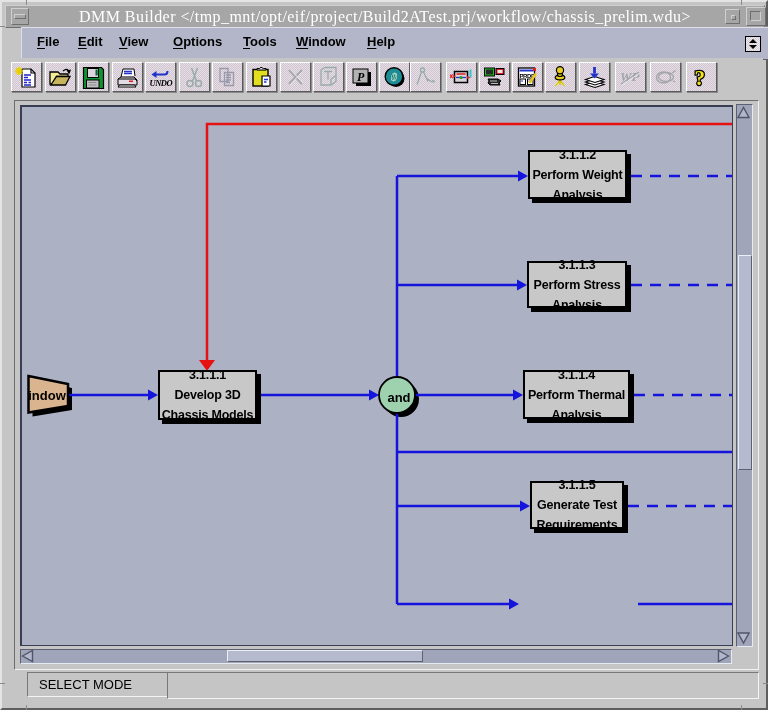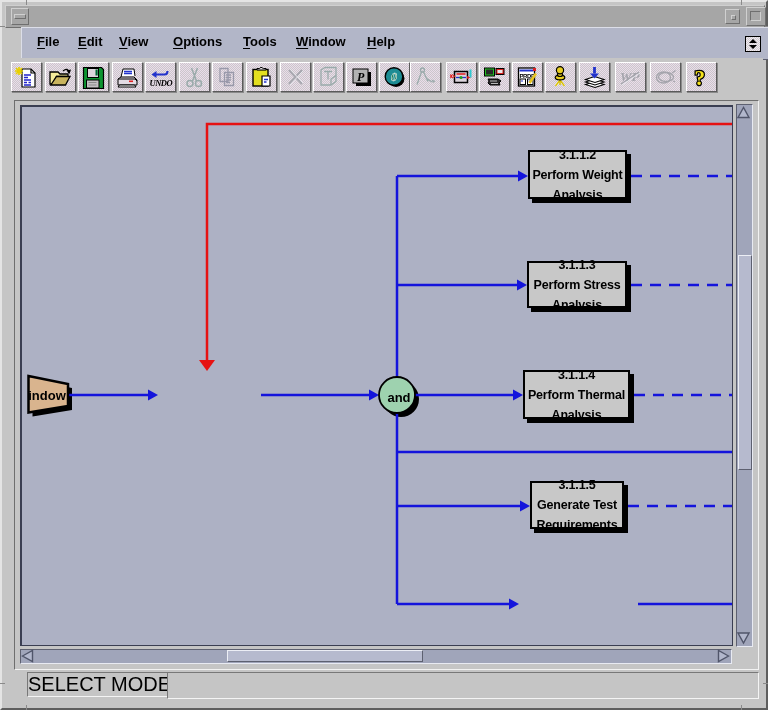--- a/index.html
+++ b/index.html
@@ -43,36 +43,37 @@
  font-weight:bold;font-size:12.5px;line-height:20px;letter-spacing:-0.2px;text-align:center;color:#000;white-space:nowrap;
  display:flex;align-items:center;justify-content:center;}
 
 .trough{background:#a0a5ba;border-top:1px solid #5d6070;border-left:1px solid #5d6070;border-right:1px solid #e8eaf2;border-bottom:1px solid #e8eaf2;}
 #vtrough{left:736px;top:104px;width:15px;height:541px;}
 #htrough{left:20px;top:649px;width:710px;height:13px;}
 #vthumb{left:738px;top:255px;width:12px;height:213px;background:#b6bace;border-top:1px solid #eceef5;border-left:1px solid #eceef5;border-right:1px solid #5d6070;border-bottom:1px solid #5d6070;}
 #hthumb{left:227px;top:650px;width:194px;height:10px;background:#b6bace;border-top:1px solid #eceef5;border-left:1px solid #eceef5;border-right:1px solid #5d6070;border-bottom:1px solid #5d6070;}
 
 #sb1{left:27px;top:672px;width:160px;height:25px;background:#c5c5c5;border-top:1px solid #787878;border-left:1px solid #787878;border-right:1px solid #f4f4f4;border-bottom:1px solid #f4f4f4;
- font-size:20px;color:#000;display:flex;align-items:center;box-sizing:border-box;}
+ font-size:13px;color:#000;display:flex;align-items:center;padding-left:11px;box-sizing:border-box;}
 #sb2{left:167px;top:672px;width:590px;height:25px;background:#c5c5c5;border-top:1px solid #787878;border-left:1px solid #787878;border-right:1px solid #f4f4f4;border-bottom:1px solid #f4f4f4;}
 </style>
 </head>
 <body>
 <div class="abs" id="winedge"></div>
 <div class="abs" style="left:26px;top:0;width:1px;height:5px;background:#8a8a8a"></div>
 <div class="abs" style="left:0;top:26px;width:5px;height:1px;background:#8a8a8a"></div>
 <div class="abs" style="left:741px;top:0;width:1px;height:5px;background:#8a8a8a"></div>
 <div class="abs" style="left:763px;top:26px;width:5px;height:1px;background:#8a8a8a"></div>
 <div class="abs" style="left:0;top:683px;width:5px;height:1px;background:#8a8a8a"></div>
 <div class="abs" style="left:26px;top:705px;width:1px;height:5px;background:#8a8a8a"></div>
 <div class="abs" style="left:763px;top:683px;width:5px;height:1px;background:#8a8a8a"></div>
 <div class="abs" style="left:741px;top:705px;width:1px;height:5px;background:#8a8a8a"></div>
 
 <div class="abs" id="titlebar">
+  <div class="abs" id="title">DMM Builder &lt;/tmp_mnt/opt/eif/project/Build2ATest.prj/workflow/chassis_prelim.wdu&gt;</div>
   <div class="abs" id="menubtn">
       <div></div>
     </div>
   <div class="abs" id="iconbtn">
       <div></div>
     </div>
   <div class="abs" id="maxbtn">
       <div></div>
     </div>
 </div>
@@ -314,20 +315,21 @@
       <path d="M506 69l-10-5.5v11z"></path>
       <path d="M505 178l-10-5.5v11z"></path>
       <path d="M508 399l-10-5.5v11z"></path>
       <path d="M497 497l-10-5.5v11z"></path>
     </g>
     <path d="M185 254V17h525" stroke="#e61212" stroke-width="2.5" fill="none"></path>
     <path d="M185 264l-8-11h16z" fill="#e61212"></path>
     <path d="M6.5 269 L46 277 L46 299 L6.5 305.5 Z" fill="#d9b48e" stroke="#000" stroke-width="2.5"></path>
     <circle cx="375" cy="288" r="18" fill="#9ed2af" stroke="#000" stroke-width="1.8"></circle>
   </svg>
+  <div class="box" style="left:136px;top:263px;width:95px;height:46px;">3.1.1.1<br>Develop 3D<br>Chassis Models</div>
   <div class="box" style="left:506px;top:43px;width:95px;height:45px;">3.1.1.2<br>Perform Weight<br>Analysis</div>
   <div class="box" style="left:505px;top:154px;width:96px;height:43px;">3.1.1.3<br>Perform Stress<br>Analysis</div>
   <div class="box" style="left:501px;top:263px;width:103px;height:45px;">3.1.1.4<br>Perform Thermal<br>Analysis</div>
   <div class="box" style="left:508px;top:374px;width:90px;height:44px;">3.1.1.5<br>Generate Test<br>Requirements</div>
   <div class="abs" id="beginlbl" style="left:3px;top:281px;width:44px;text-align:center;font-weight:bold;font-size:13px;">indow</div>
   <div class="abs" id="andlbl" style="left:359px;top:283px;width:36px;text-align:center;font-weight:bold;font-size:13px;">and</div>
 </div>
 <div class="abs trough" id="vtrough"></div>
 <div class="abs trough" id="htrough"></div>
 <div class="abs" id="vthumb"></div>

